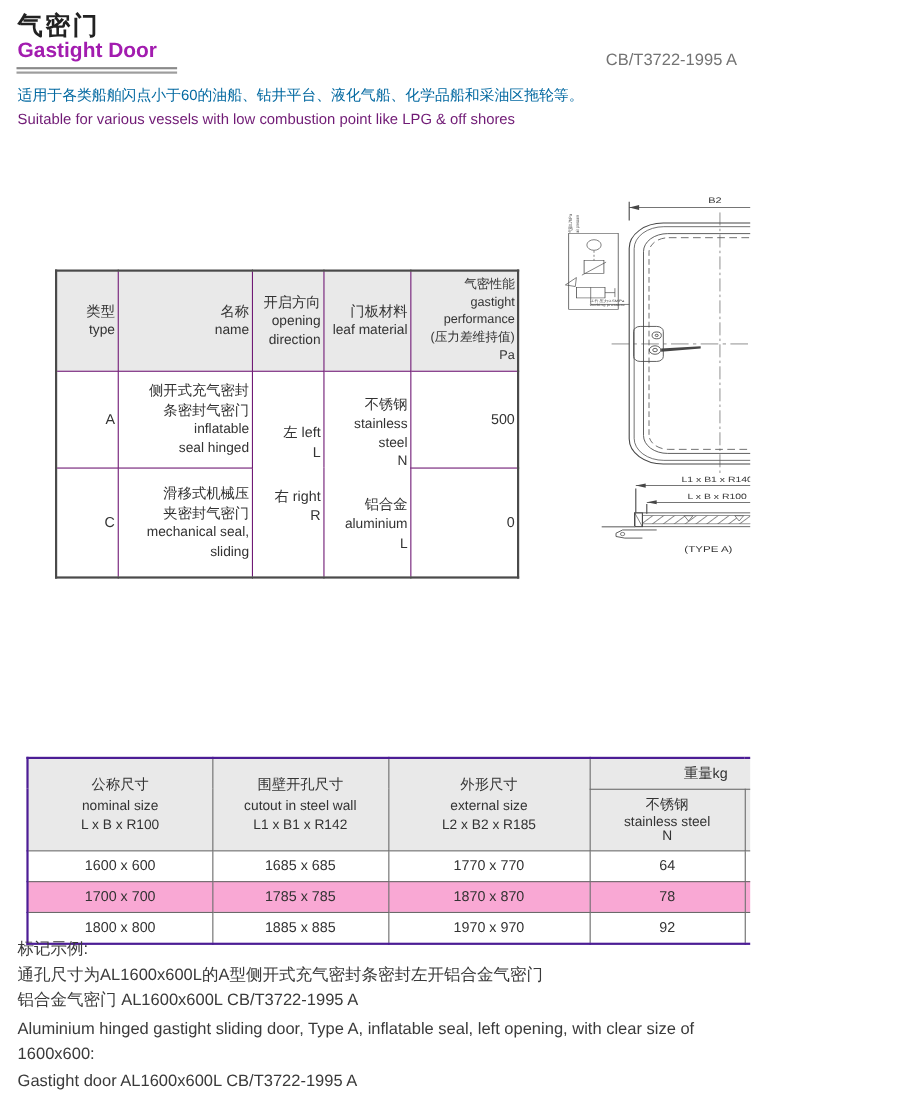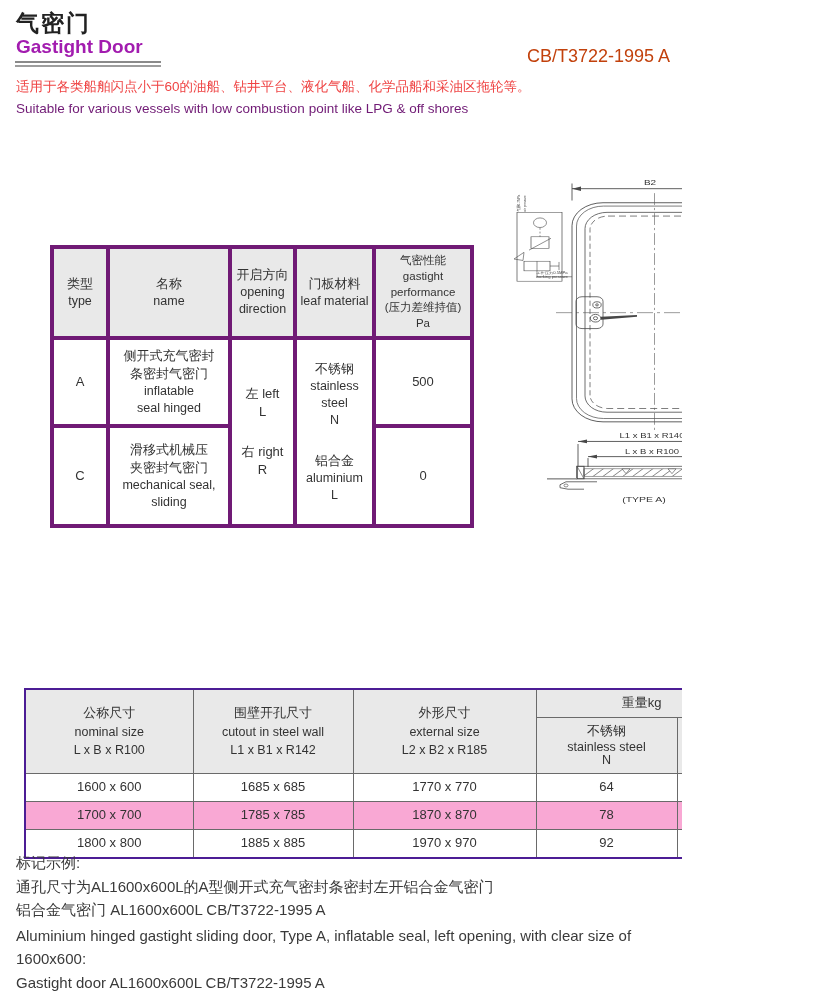--- a/index.html
+++ b/index.html
@@ -4,27 +4,27 @@
 <style>
   html,body{margin:0;padding:0;background:#fff;}
   .page{position:relative;width:682px;height:1000px;background:#ffffff;overflow:hidden;
         font-family:Liberation Sans, sans-serif;color:#333;}
   
   .t-zh{position:absolute;left:16px;top:8px;font-size:23px;font-weight:bold;color:#222;letter-spacing:2px;}
   .t-en{position:absolute;left:16px;top:36px;font-size:19px;font-weight:bold;color:#a21caf;}
   .rule{position:absolute;left:15px;top:61px;width:146px;}
   .rule .r1{height:2px;background:#8a8a8a;margin-bottom:2px;}
   .rule .r2{height:2px;background:#9d9d9d;}
-  .std{position:absolute;right:12px;top:46px;font-size:18px;color:#c2410c;}
-  .d-zh{position:absolute;left:16px;top:78px;font-size:13.5px;color:#ef4444;}
+  .std{position:absolute;right:12px;top:46px;font-size:15px;color:#737373;}
+  .d-zh{position:absolute;left:16px;top:78px;font-size:13.5px;color:#0369a1;}
   .d-en{position:absolute;left:16px;top:101px;font-size:13.5px;color:#701a75;}
   
   table{border-collapse:collapse;position:absolute;table-layout:fixed;}
   .spec{left:50px;top:245px;width:420px;font-size:13px;border:2px solid #4a4a4a;}
-  .spec th,.spec td{border:4px solid #701a75;text-align:center;vertical-align:middle;padding:0 2px;font-weight:normal;line-height:1.38;}
+  .spec th,.spec td{border:1px solid #701a75;text-align:right;vertical-align:middle;padding:0 2px;font-weight:normal;line-height:1.38;}
   .spec th{background:#e9e9e9;}
   .spec tr.hd{height:91px;}
   .spec tr.ra{height:88px;}
   .spec tr.rc{height:100px;}
   .en{font-size:12.5px;}
   .sm{font-size:11.5px;line-height:1.3;}
   .optgap{margin-bottom:22px;}
   .size{left:24px;top:688px;width:793px;font-size:13px;border:2px solid #4c1d95;}
   .size th,.size td{border:1px solid #6a6a6a;text-align:center;vertical-align:middle;padding:0;font-weight:normal;line-height:1.45;}
   .size th{background:#e9e9e9;}

